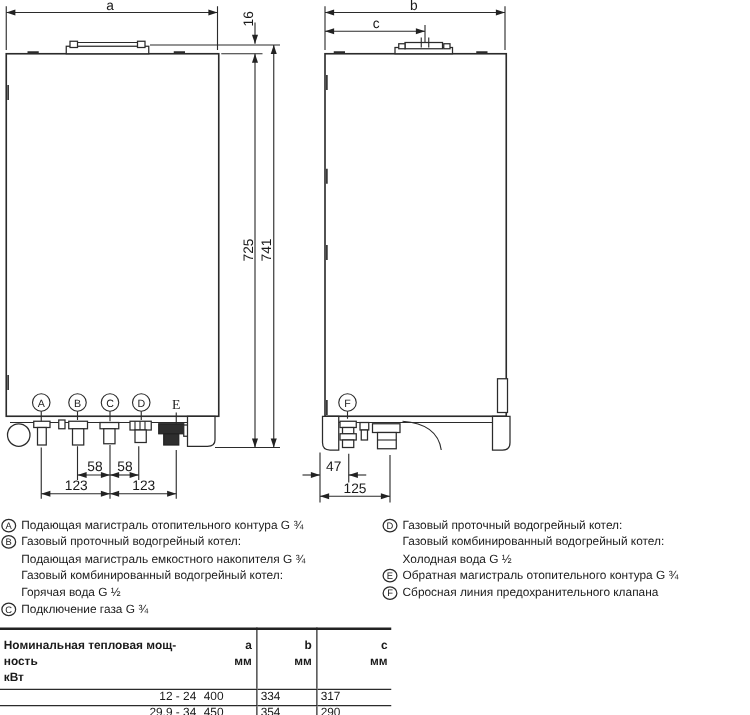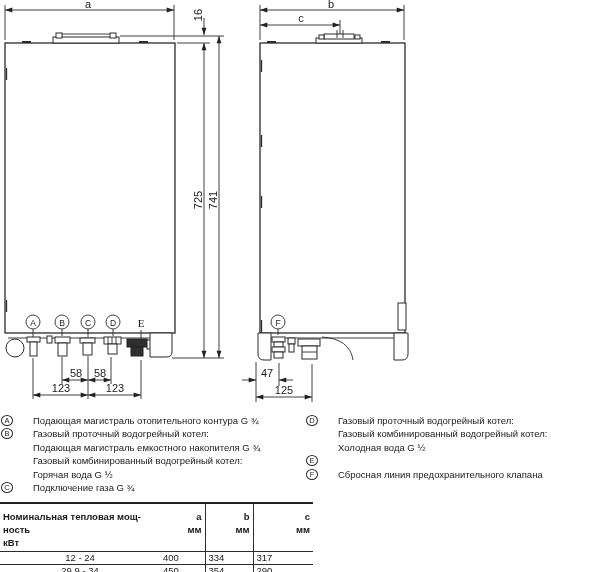--- a/index.html
+++ b/index.html
@@ -21,36 +21,36 @@
   .legend-col { position:absolute; top:414px; }
   #legend-left  { left:1px;  width:300px; }
   #legend-right { left:306px; width:294px; }
   .lg-row { display:flex; height:13.4px; }
   .lg-m {
     flex:0 0 12px; width:12px; height:11px; box-sizing:border-box;
     border:1px solid #2b2b2b; border-radius:50%;
     font-size:7.5px; line-height:10px; text-align:center; margin-top:1px;
   }
   .lg-m:empty { border:none; }
-  .lg-t { font-size:9.5px; line-height:13.2px; white-space:nowrap; margin-left:20px; }
+  .lg-t { font-size:9.5px; line-height:13.2px; white-space:nowrap; margin-left:4px; }
 
   
   .dims-table {
     position:absolute; left:0; top:502px; width:313px;
     border-collapse:collapse; font-size:9.5px; table-layout:fixed;
   }
   .dims-table { border-top:2px solid #222; }
   .dims-table th, .dims-table td { padding:0 3px; font-weight:normal; }
   .dims-table thead th {
     font-weight:bold; vertical-align:top; height:41px;
     border-bottom:1px solid #2b2b2b; text-align:right; line-height:13px; padding-top:6px;
   }
   .dims-table thead th.pow { text-align:left; }
   .dims-table td { height:12px; line-height:12px; text-align:left; }
-  .dims-table td.pow { text-align:center; }
+  .dims-table td.pow { text-align:right; }
   .dims-table .r1 td { border-bottom:1px solid #2b2b2b; }
   .dims-table .r2 td { border-bottom:2px solid #222; }
   .col-b, .col-c { border-left:1.2px solid #2b2b2b; }
 </style>
 </head>
 <body>
 
 <svg width="600" height="410" viewBox="0 0 600 410">
   <defs>
     <marker id="arr" viewBox="0 0 10 10" refX="9.5" refY="5" markerWidth="9" markerHeight="9" orient="auto-start-reverse">
@@ -265,20 +265,21 @@
   <div class="lg-row">
     <span class="lg-m"></span>
     <span class="lg-t">Газовый комбинированный водогрейный котел:</span>
   </div>
   <div class="lg-row">
     <span class="lg-m"></span>
     <span class="lg-t">Холодная вода G ½</span>
   </div>
   <div class="lg-row">
     <span class="lg-m">E</span>
+    <span class="lg-t">Обратная магистраль отопительного контура G ¾</span>
   </div>
   <div class="lg-row">
     <span class="lg-m">F</span>
     <span class="lg-t">Сбросная линия предохранительного клапана</span>
   </div>
 </div>
 
 <table class="dims-table">
   <colgroup>
     <col style="width:160px">

